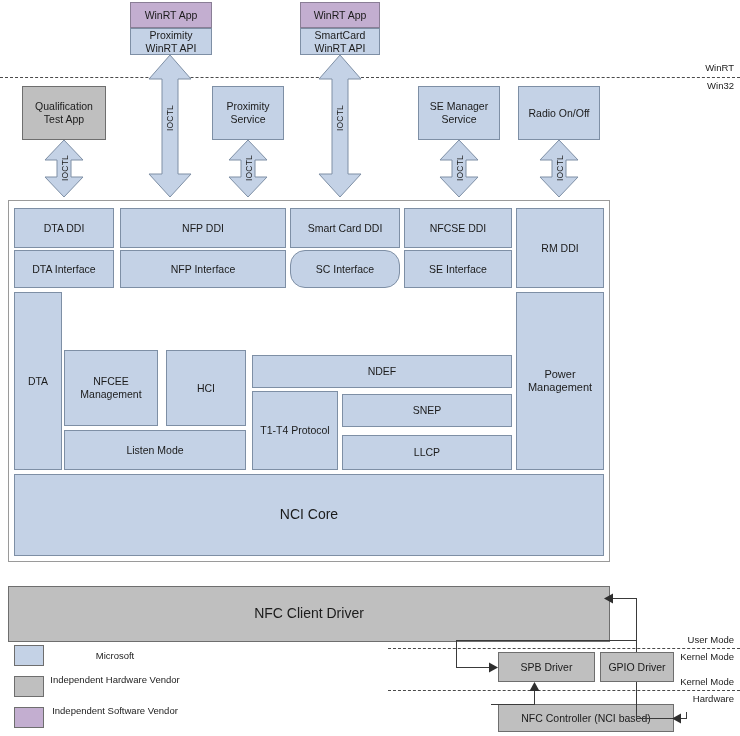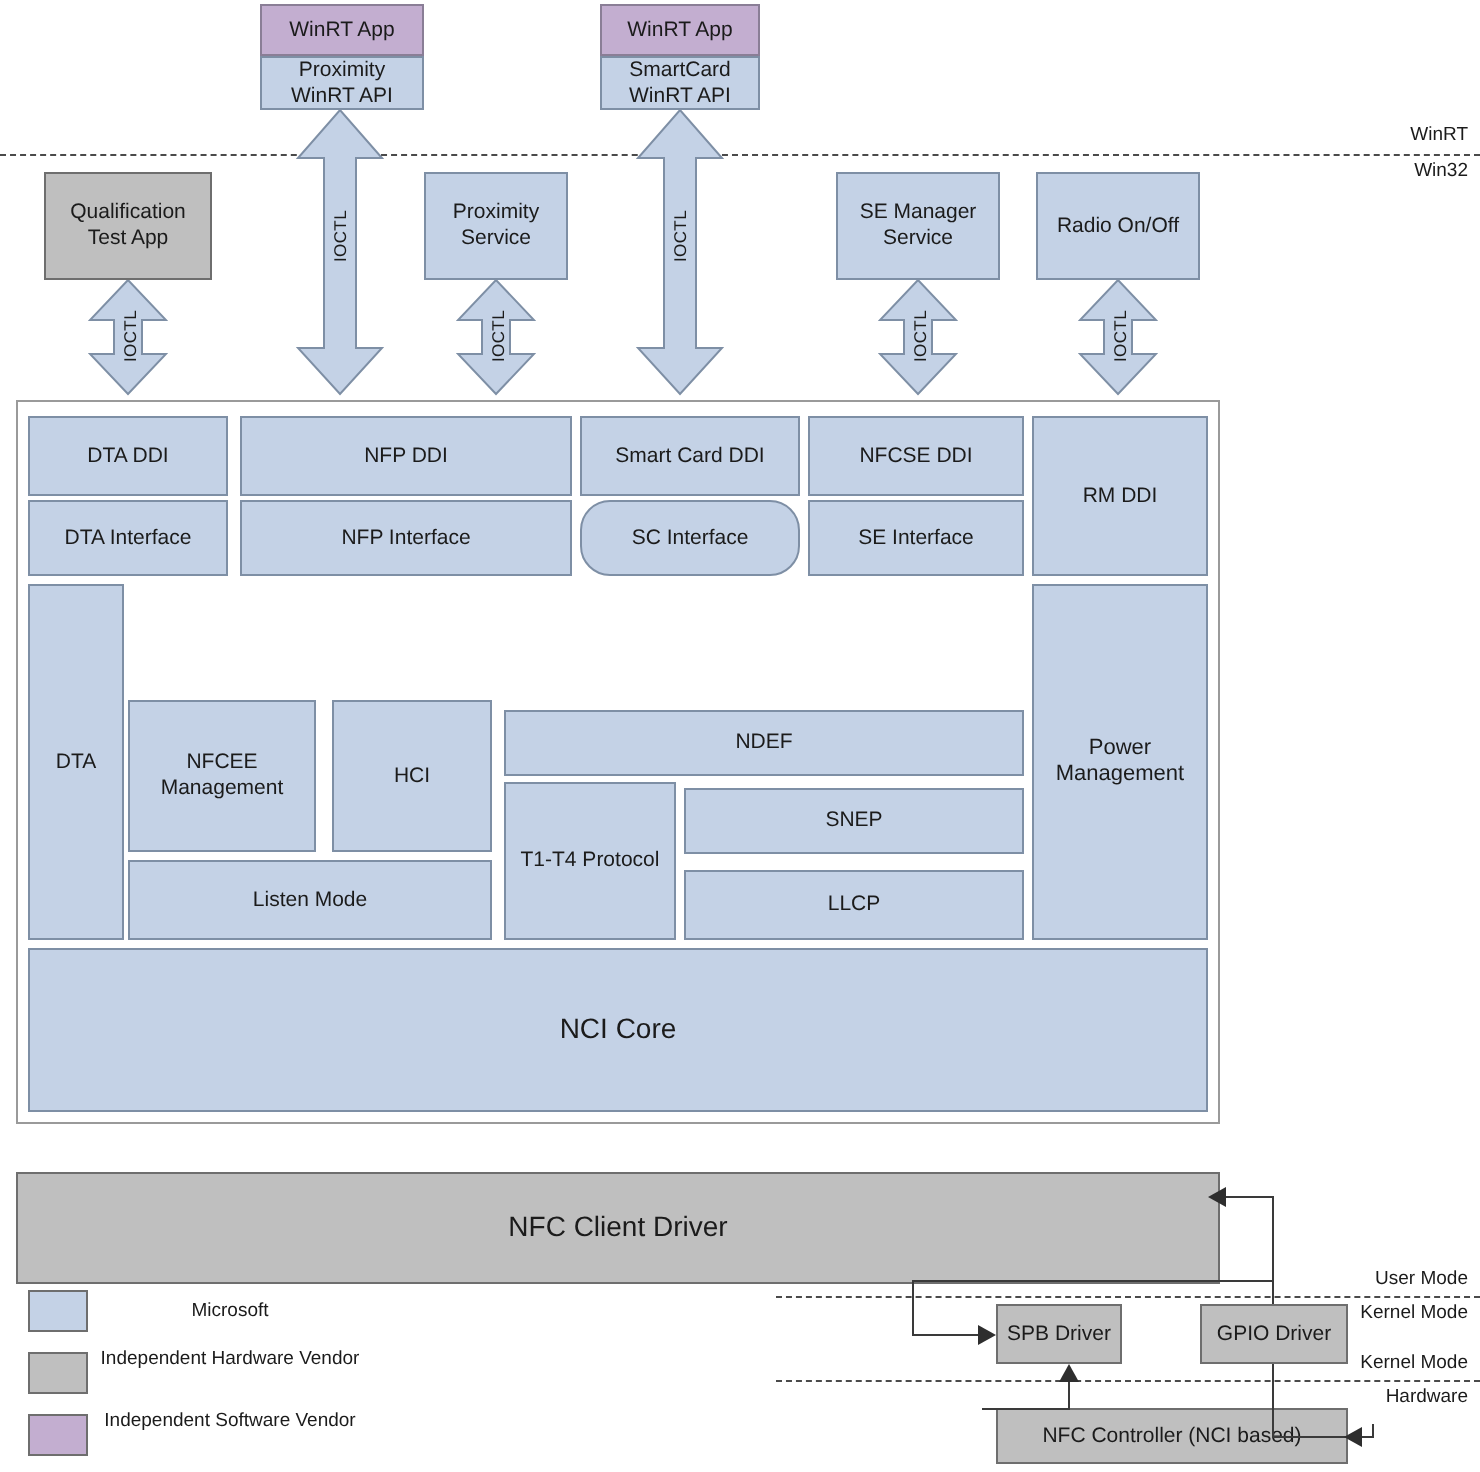--- a/index.html
+++ b/index.html
@@ -246,21 +246,21 @@
   </div>
 
   <div class="dash" style="left:388px; top:648px; width:352px;"></div>
   <div class="label right" style="left:620px; top:634px; width:114px;">User Mode</div>
   <div class="label right" style="left:620px; top:651px; width:114px;">Kernel Mode</div>
 
   <div class="dash" style="left:388px; top:690px; width:352px;"></div>
   <div class="label right" style="left:620px; top:676px; width:114px;">Kernel Mode</div>
   <div class="label right" style="left:620px; top:693px; width:114px;">Hardware</div>
 
-  <div class="box ihv" style="left:498px; top:652px; width:63px; height:30px;align-items:center;">
+  <div class="box ihv" style="left:498px; top:652px; width:97px; height:30px;align-items:center;">
     <span>SPB Driver</span>
   </div>
   <div class="box ihv" style="left:600px; top:652px; width:74px; height:30px;">
     <span>GPIO Driver</span>
   </div>
   <div class="box ihv" style="left:498px; top:704px; width:176px; height:28px;">
     <span>NFC Controller (NCI based)</span>
   </div>
 
   <div class="solid" style="left:636px; top:598px; width:1px; height:54px;"></div>

